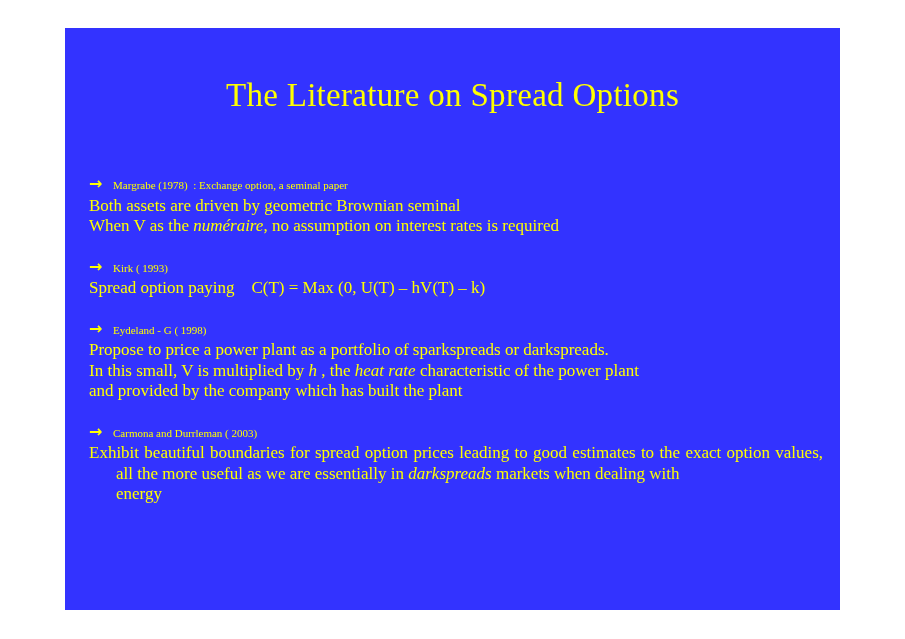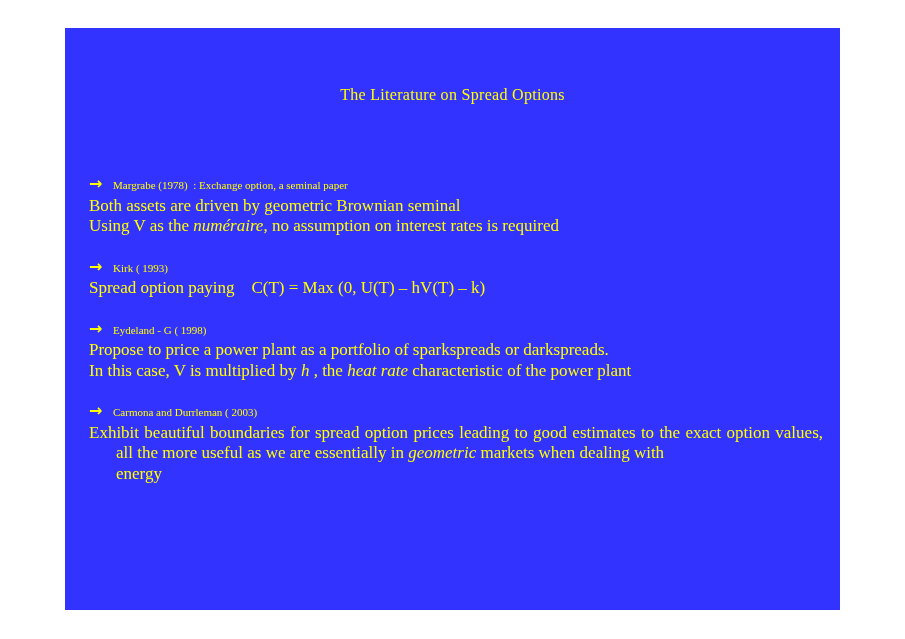--- a/index.html
+++ b/index.html
@@ -32,21 +32,21 @@
   }
 
   .slide-title {
     position: absolute;
     left: 0;
     top: 52px;
     width: 775px;
     text-align: center;
     color: #ffff00;
     font-family: "Liberation Serif", "DejaVu Serif", serif;
-    font-size: 16px;
+    font-size: 33px;
     line-height: 30px;
     letter-spacing: 0.3px;
     white-space: nowrap;
   }
 
   .body-block {
     position: absolute;
     left: 24px;
     top: 146px;
     width: 734px;
@@ -103,35 +103,36 @@
 
   <div class="slide-panel">
 
     <div class="slide-title">The Literature on Spread Options</div>
 
     <div class="body-block">
 
       <div class="section">
         <div class="heading-line"><span class="arrow-icon">→</span><span class="heading-text">Margrabe (1978)  : Exchange option, a seminal paper</span></div>
         <div class="line">Both assets are driven by geometric Brownian seminal</div>
-        <div class="line"><span>Using V as the </span><em class="italic">numéraire</em><span>, no assumption on interest rates is required</span></div>
+        <div class="line"><span>When V as the </span><em class="italic">numéraire</em><span>, no assumption on interest rates is required</span></div>
       </div>
 
       <div class="section">
         <div class="heading-line"><span class="arrow-icon">→</span><span class="heading-text">Kirk ( 1993)</span></div>
         <div class="line">Spread option paying    C(T) = Max (0, U(T) – hV(T) – k)</div>
       </div>
 
       <div class="section">
         <div class="heading-line"><span class="arrow-icon">→</span><span class="heading-text">Eydeland - G ( 1998)</span></div>
         <div class="line">Propose to price a power plant as a portfolio of sparkspreads or darkspreads.</div>
-        <div class="line"><span>In this case, V is multiplied by </span><em class="italic">h</em><span> , the </span><em class="italic">heat rate</em><span> characteristic of the power plant</span></div>
+        <div class="line"><span>In this small, V is multiplied by </span><em class="italic">h</em><span> , the </span><em class="italic">heat rate</em><span> characteristic of the power plant</span></div>
+        <div class="line">and provided by the company which has built the plant</div>
       </div>
 
       <div class="section">
         <div class="heading-line"><span class="arrow-icon">→</span><span class="heading-text">Carmona and Durrleman ( 2003)</span></div>
-        <div class="justified"><span>Exhibit beautiful boundaries for spread option prices leading to good estimates to the exact option values, all the more useful as we are essentially in </span><em class="italic">geometric</em><span> markets when dealing with</span></div>
+        <div class="justified"><span>Exhibit beautiful boundaries for spread option prices leading to good estimates to the exact option values, all the more useful as we are essentially in </span><em class="italic">darkspreads</em><span> markets when dealing with</span></div>
         <div class="line" style="padding-left:27px;">energy</div>
       </div>
 
     </div>
   </div>
 </div>
 
 </body></html>

